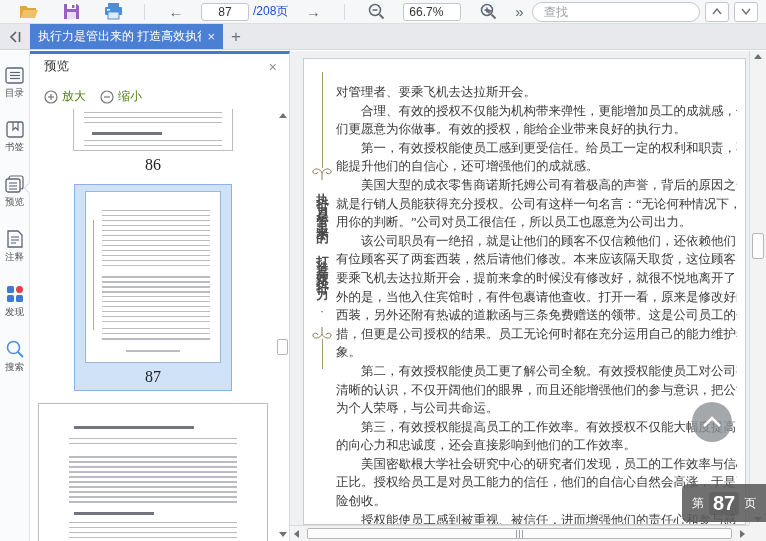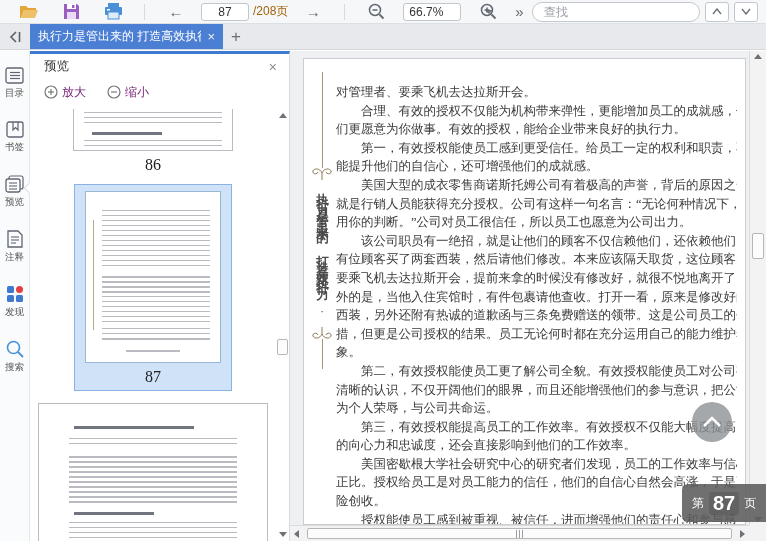--- a/index.html
+++ b/index.html
@@ -6,21 +6,21 @@
   html,body { width:766px; height:541px; overflow:hidden; }
   body { font-family:"Liberation Sans","DejaVu Sans",sans-serif; font-size:12px; color:#333; background:#fff; position:relative; }
 
   
   .toolbar { height:24px; background:#f6f7f8; border-bottom:1px solid #dcdfe3; display:flex; align-items:center; padding:0 8px; }
   .tb-group { display:flex; align-items:center; }
   .tb-btn { width:26px; height:20px; display:flex; align-items:center; justify-content:center; cursor:pointer; margin:0 8px; }
   .tb-sep { width:1px; height:16px; background:#d7dade; margin:0 10px; }
   .arrow-glyph { font-size:15px; color:#5f6771; line-height:1; }
   .page-input { width:48px; height:18px; border:1px solid #c3c7cc; border-radius:3px; background:#fff; text-align:center; font-size:12px; color:#333; margin:0 4px; font-family:inherit; }
-  .page-total { color:#a16207; margin-right:4px; white-space:nowrap; }
+  .page-total { color:#1d4ed8; margin-right:4px; white-space:nowrap; }
   .zoom-box { width:58px; height:18px; border:1px solid #c3c7cc; border-radius:3px; background:#fff; display:flex; align-items:center; justify-content:space-between; padding:0 5px; margin:0 6px; cursor:pointer;gap:42px; }
   .caret-down { width:0; height:0; border-left:4px solid transparent; border-right:4px solid transparent; border-top:4px solid #777; }
   .more-glyph { font-size:15px; color:#5f6771; margin-left:6px; }
   .search-group { margin-left:auto; display:flex; align-items:center; }
   .search-box { width:168px; height:20px; border:1px solid #c3c7cc; border-radius:10px; background:#fff; display:flex; align-items:center; padding:0 6px; }
   .search-box input { border:none; outline:none; flex:1; font-size:12px; color:#333; margin-left:5px; font-family:inherit; background:transparent; }
   .search-box input::placeholder { color:#9aa0a6; }
   .find-nav { width:24px; height:20px; border:1px solid #c3c7cc; border-radius:3px; background:#fff; display:flex; align-items:center; justify-content:center; margin-left:5px; cursor:pointer; }
 
   
@@ -38,21 +38,21 @@
   .iconstrip { width:30px; background:#fafbfc; border-right:1px solid #e3e6e9; display:flex; flex-direction:column; align-items:center; padding-top:16px; }
   .strip-item { display:flex; flex-direction:column; align-items:center; margin-bottom:21px; cursor:pointer; position:relative; width:100%; }
   .strip-item .lbl { font-size:9.5px; color:#555; margin-top:3px; white-space:nowrap; }
   .strip-notch { position:absolute; right:-1px; top:8px; width:0; height:0; border-top:5px solid transparent; border-bottom:5px solid transparent; border-right:5px solid #fff; filter:drop-shadow(-1px 0 0 #c9ccd0); }
 
   
   .preview { width:260px; background:#fff; border-top:3px solid #3f7ad1; border-right:1px solid #d9dcdf; position:relative; }
   .pv-header { height:25px; display:flex; align-items:center; padding:0 12px 0 14px; }
   .pv-title { font-size:12.5px; color:#333; }
   .pv-close { margin-left:auto; color:#8a8f94; font-size:14px; cursor:pointer; }
-  .pv-tools { height:26px; display:flex; align-items:center; gap:21px; padding-left:14px; color:#701a75; }
+  .pv-tools { height:26px; display:flex; align-items:flex-end; gap:14px; padding-left:14px; color:#4d7c0f; }
   .pv-tool { display:flex; align-items:center; gap:4px; cursor:pointer; }
   .thumbs { position:absolute; top:55px; left:0; right:13px; bottom:0; overflow:hidden; text-align:center; }
   .mini-page { background:#fff; border:1px solid #b9bdc2; position:relative; overflow:hidden; margin:0 auto; }
   .mini-lines { position:absolute; left:10px; right:10px; background:repeating-linear-gradient(to bottom, #a9abb3 0px, #a9abb3 1.5px, transparent 1.5px, transparent 5px); opacity:.8; }
   .mini-head { position:absolute; left:18px; height:2.5px; background:#71757d; }
   .thumb-num { font-family:"Liberation Serif","DejaVu Serif",serif; font-size:16px; color:#222; margin-top:5px; }
   .thumb-selected { width:158px; margin:10px auto 0; background:#cfe2f7; border:1px solid #8ab3e4; padding:6px 0 4px; }
   .pv-scroll { position:absolute; top:55px; right:0; bottom:0; width:13px; }
   .pv-scroll .thumbpiece { position:absolute; left:1px; right:1px; top:230px; height:16px; background:#fdfdfd; border:1px solid #b4b7ba; border-radius:2px; }
 

